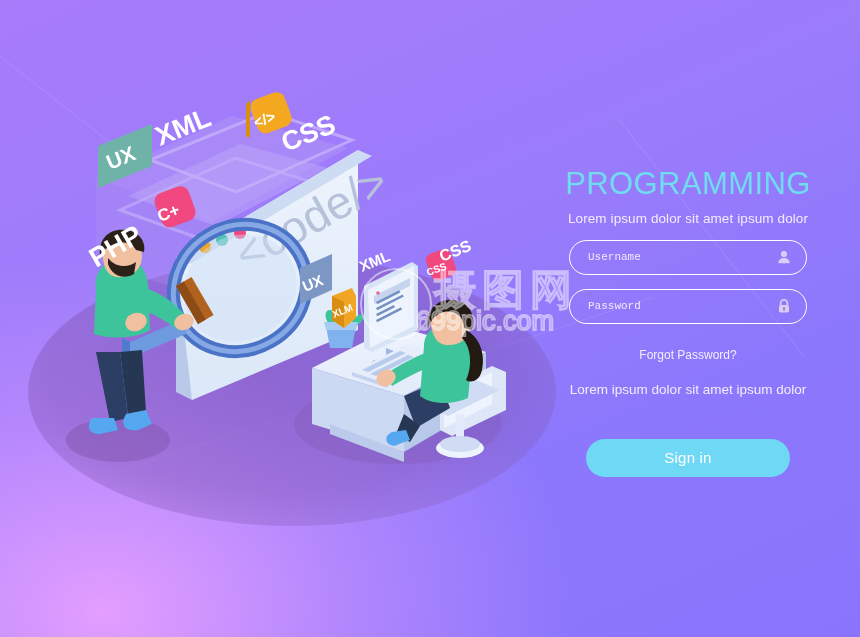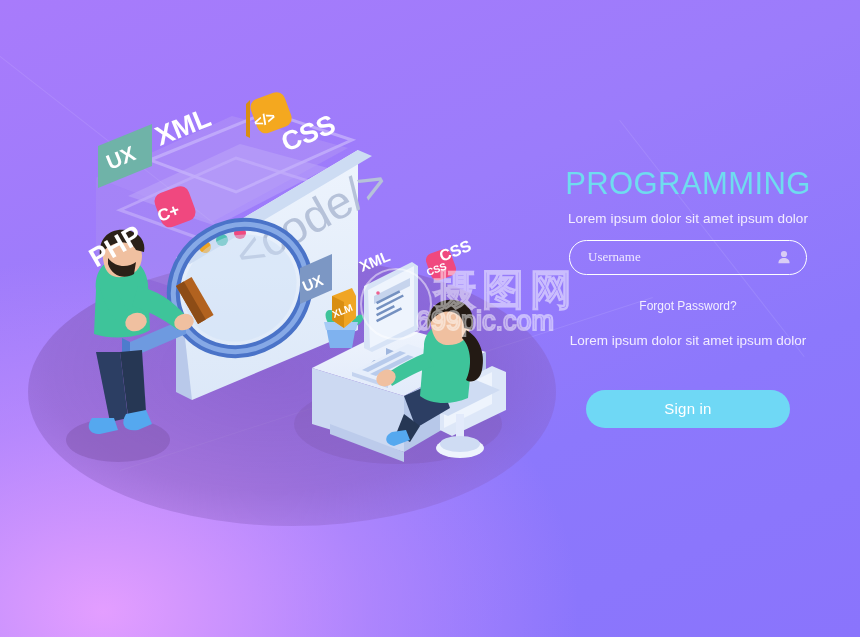--- a/index.html
+++ b/index.html
@@ -71,22 +71,22 @@
     border-radius: 18px;
     display: flex;
     align-items: center;
   }
   .field:first-of-type { margin-top: 22px; }
   .field input {
     background: transparent;
     border: none;
     outline: none;
     color: #ffffff;
-    font-size: 13px;
-    font-family: Liberation Serif, serif;
+    font-size: 11px;
+    font-family: Liberation Mono, monospace;
     padding: 0 36px 0 18px;
     width: 100%;
     height: 100%;
   }
   .field input::placeholder { color: #efe9ff; opacity: 1; }
   .field .f-icon {
     position: absolute;
     right: 14px; top: 50%;
     transform: translateY(-50%);
     width: 16px; height: 16px;
@@ -375,20 +375,31 @@
     <div class="field">
       <input type="text" value="" placeholder="Username" style="">
       <span class="f-icon">
         <svg width="16" height="16" viewBox="0 0 16 16">
           <circle cx="8" cy="5" r="3.1" fill="#d9cdf5"></circle>
           <path d="M2.4 14.2 C2.4 10.6 5 9 8 9 C11 9 13.6 10.6 13.6 14.2 Z" fill="#d9cdf5"></path>
         </svg>
       </span>
     </div>
 
+    <div class="field">
+      <input type="password" value="" placeholder="Password" style="">
+      <span class="f-icon">
+        <svg width="16" height="16" viewBox="0 0 16 16">
+          <path d="M4.6 7 V5.3 a3.4 3.4 0 0 1 6.8 0 V7" fill="none" stroke="#d9cdf5" stroke-width="1.8"></path>
+          <rect x="3" y="7" width="10" height="7.4" rx="1.6" fill="#d9cdf5"></rect>
+          <circle cx="8" cy="10.4" r="1.25" fill="#9a7fd6"></circle>
+          <rect x="7.4" y="10.6" width="1.2" height="2.4" fill="#9a7fd6"></rect>
+        </svg>
+      </span>
+    </div>
 
     <div class="forgot">Forgot Password?</div>
 
     <div class="note">Lorem ipsum dolor sit amet  ipsum dolor</div>
 
     <button class="signin">Sign in</button>
   </div>
 
 </div>
 

